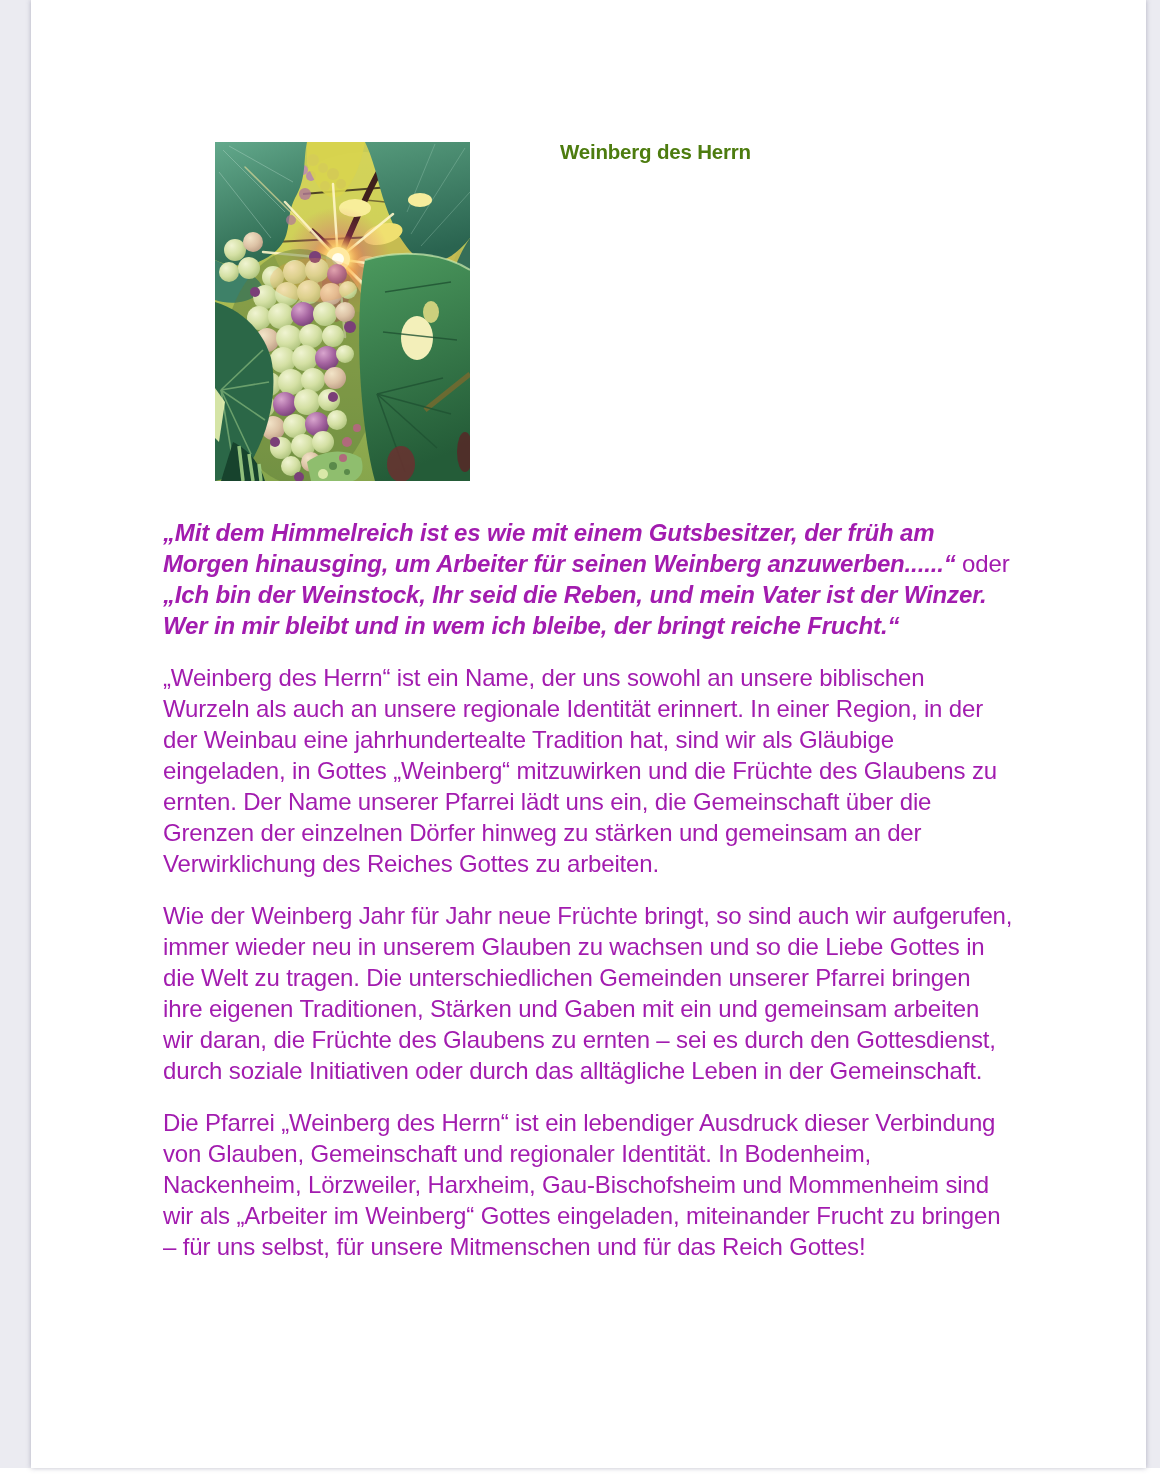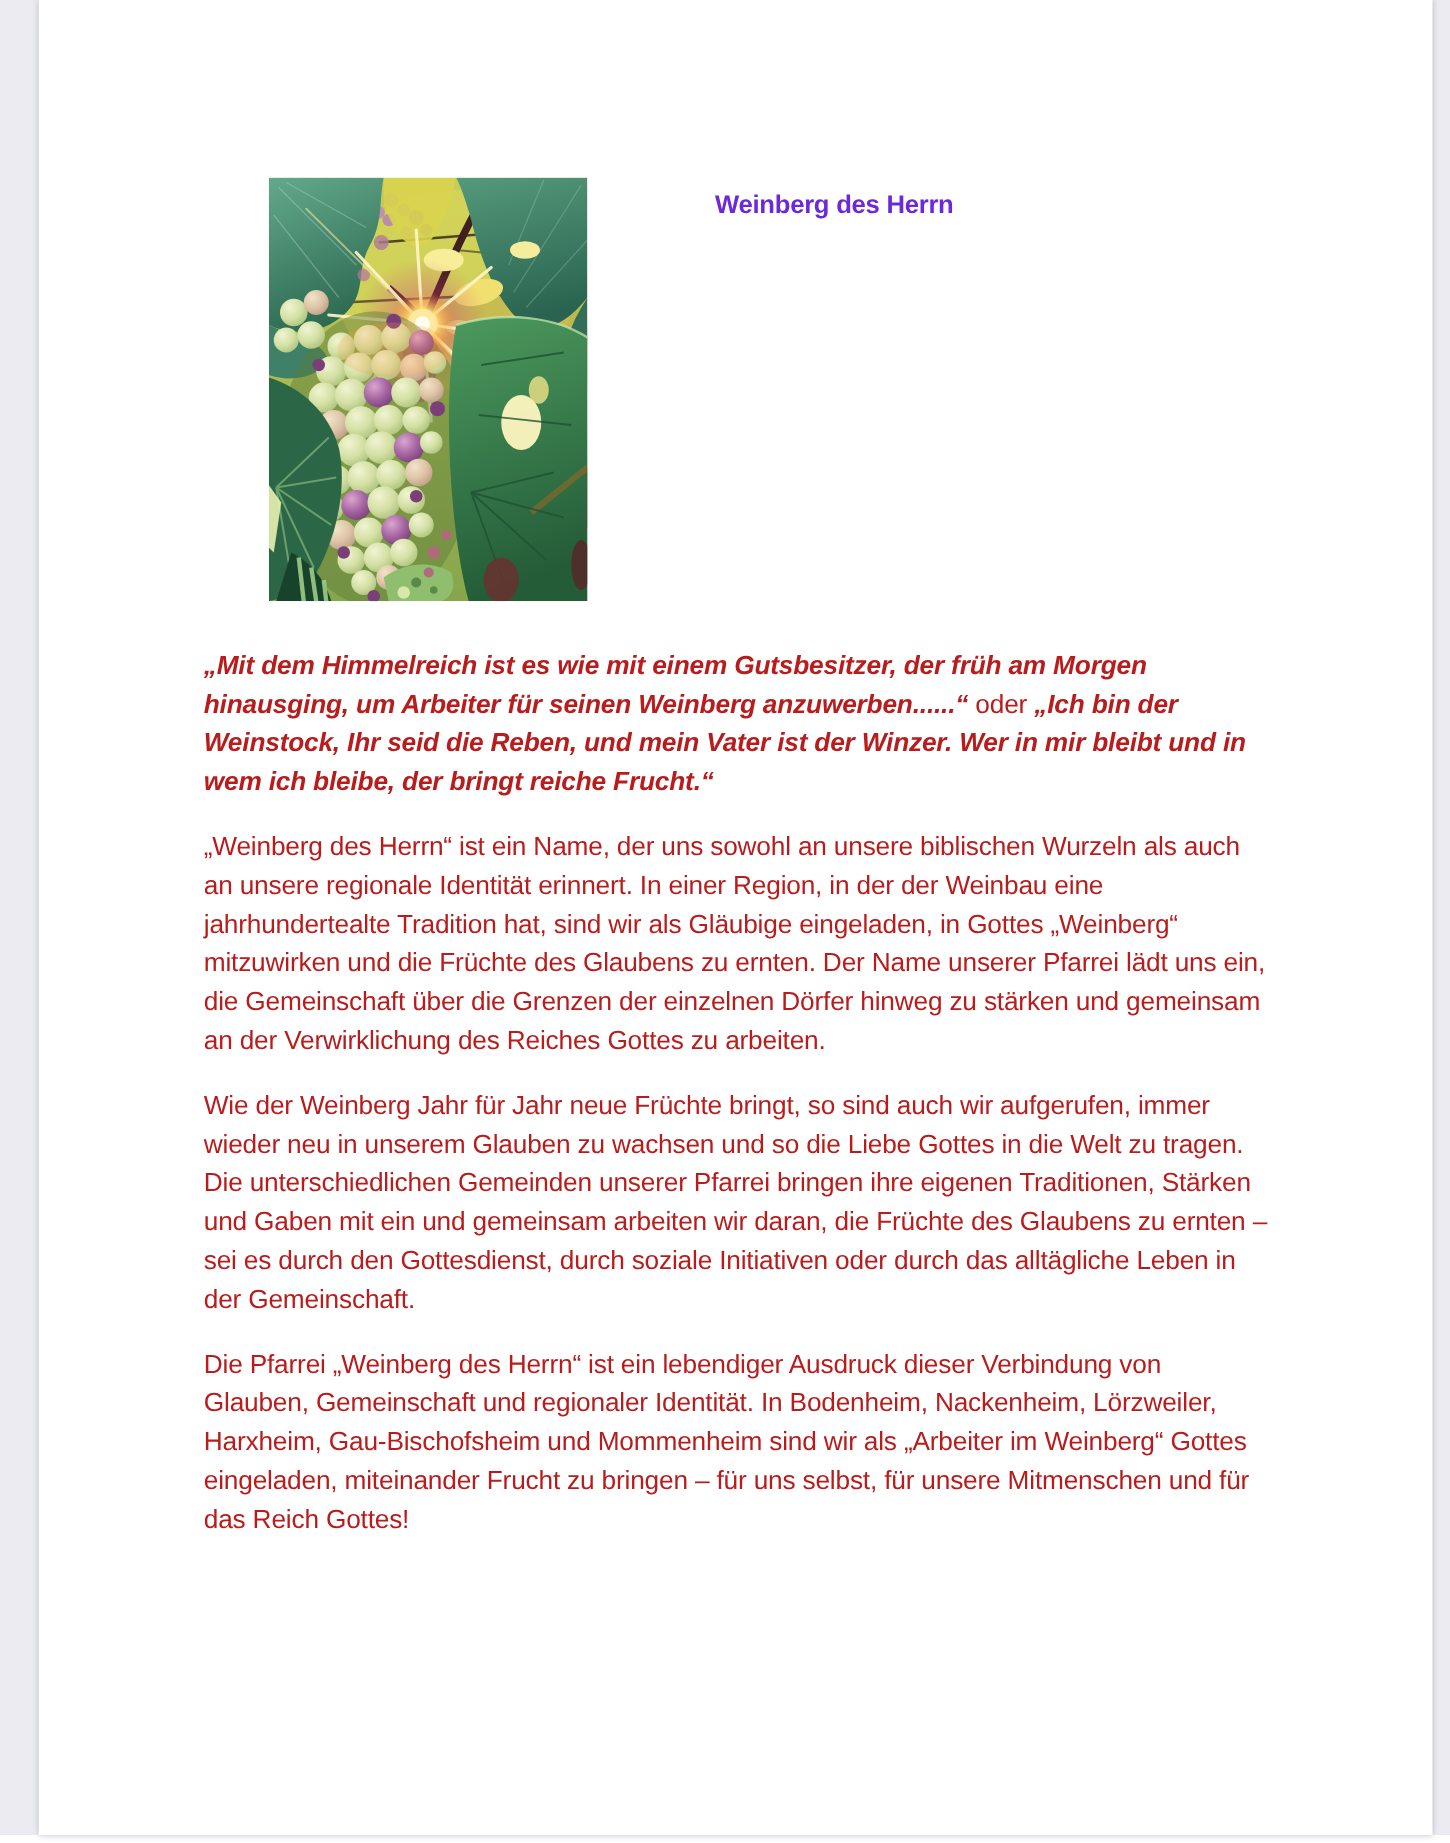--- a/index.html
+++ b/index.html
@@ -34,33 +34,33 @@
   .photo-wrap {
     position: absolute;
     left: 52px; top: -1px;
     width: 255px; height: 339px;
     overflow: hidden;
   }
   .photo-wrap svg { display: block; }
   .doc-title {
     position: absolute;
     left: 397px; top: -3px;
-    margin: 12px;
+    margin: 0;
     font-size: 20.5px;
     font-weight: 700;
     letter-spacing: -0.2px;
-    color: #6d28d9;
+    color: #4d7c0f;
     white-space: nowrap;
   }
   .body-text p {
     margin: 0 0 21px 0;
-    font-size: 21px;
+    font-size: 24px;
     line-height: 31px;
     letter-spacing: -0.15px;
-    color: #b91c1c;
+    color: #a21caf;
   }
   .quote .bi {
     font-weight: 700;
     font-style: italic;
   }
 </style>
 </head>
 <body>
 
 <div class="canvas">

